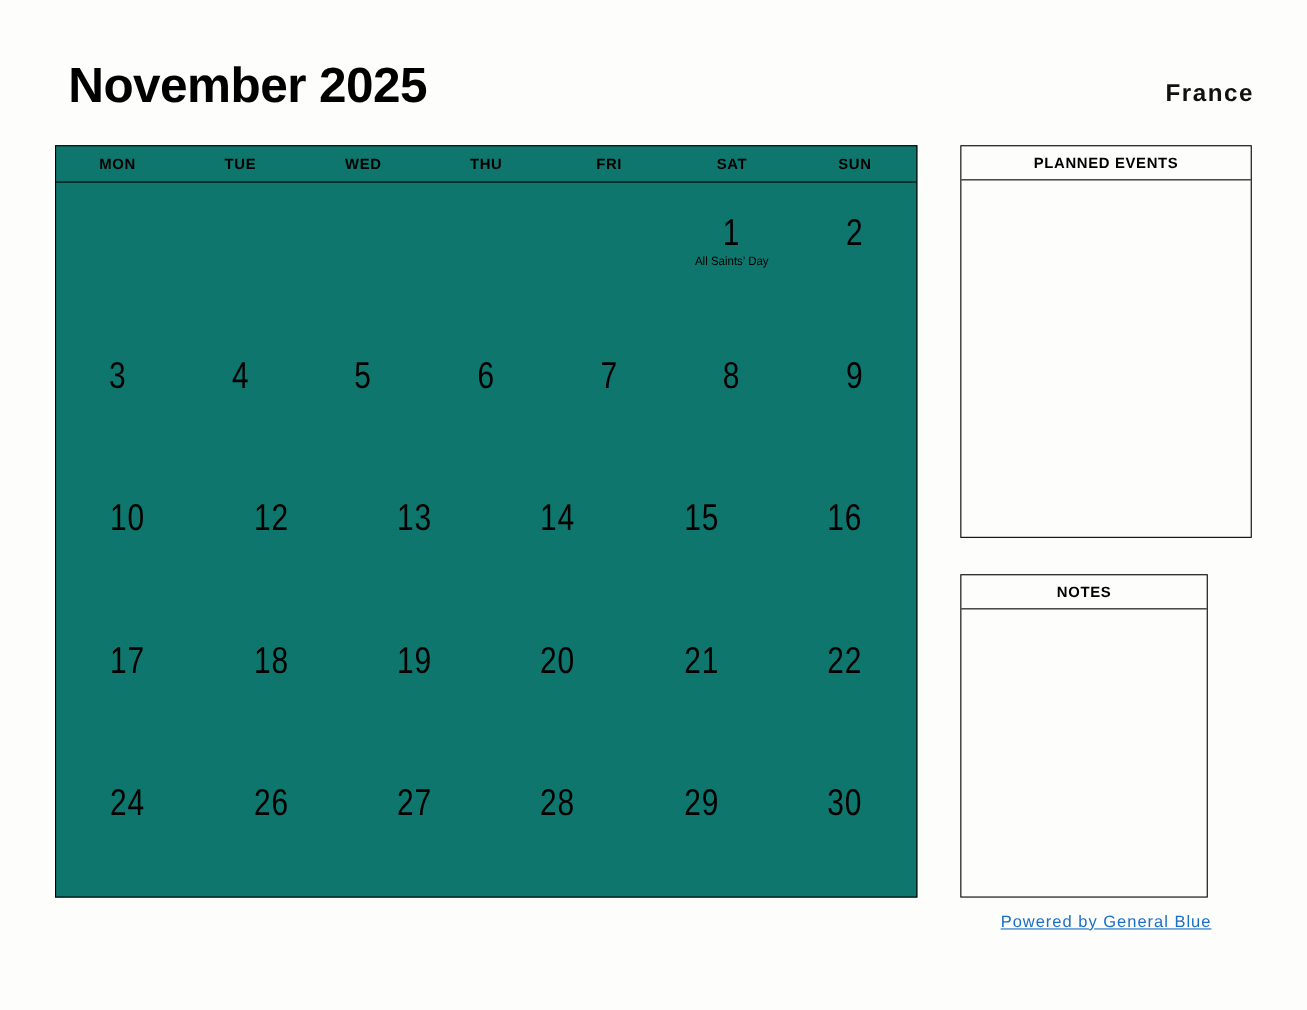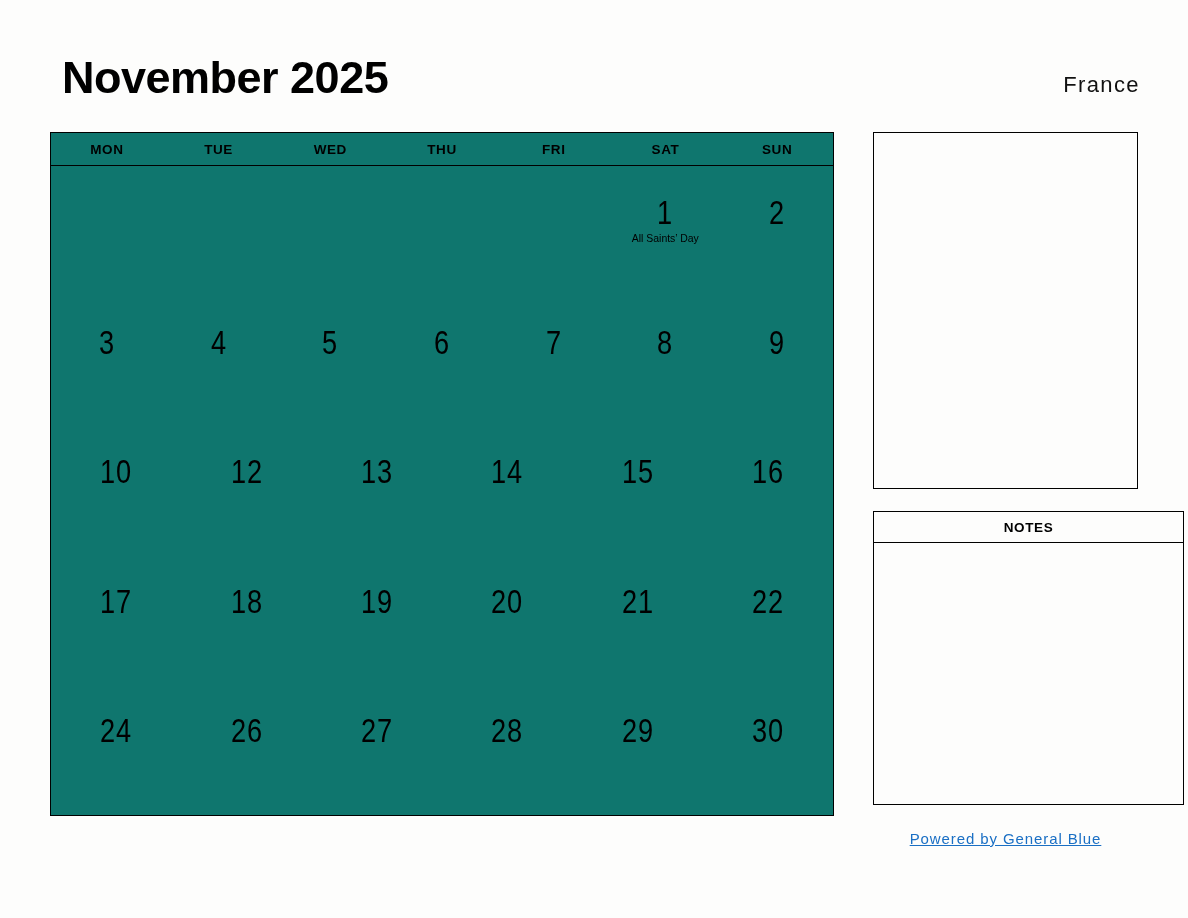--- a/index.html
+++ b/index.html
@@ -41,21 +41,21 @@
     letter-spacing: -0.5px;
     line-height: 52px;
     color: #000;
     white-space: nowrap;
   }
   .country-label {
     position: absolute;
     right: 0px;
     top: 20px;
     font-size: 22px;
-    font-weight: normal;
+    font-weight: bold;
     letter-spacing: 1.4px;
     line-height: 26px;
     color: #111;
     white-space: nowrap;
   }
 
   
   .calendar {
     position: absolute;
     left: 50px;
@@ -129,22 +129,22 @@
     box-sizing: border-box;
   }
   .panel-events {
     left: 873px;
     top: 132px;
     width: 265px;
     height: 357px;
   }
   .panel-notes {
     left: 873px;
-    top: 511px;
-    width: 311px;
+    top: 522px;
+    width: 225px;
     height: 294px;
   }
   .panel-title {
     height: 31px;
     border-bottom: 1.5px solid #000;
     display: flex;
     align-items: center;
     justify-content: center;
     font-size: 13.5px;
     font-weight: bold;
@@ -297,20 +297,21 @@
             <div class="day-num">29</div>
           </div>
           <div class="day-cell">
             <div class="day-num">30</div>
           </div>
         </div>
       </div>
   </div>
 
   <div class="panel panel-events">
+    <div class="panel-title">PLANNED EVENTS</div>
     <div class="panel-body"></div>
   </div>
 
   <div class="panel panel-notes">
     <div class="panel-title">NOTES</div>
     <div class="panel-body"></div>
   </div>
 
   <a class="footer-link">Powered by General Blue</a>
 

